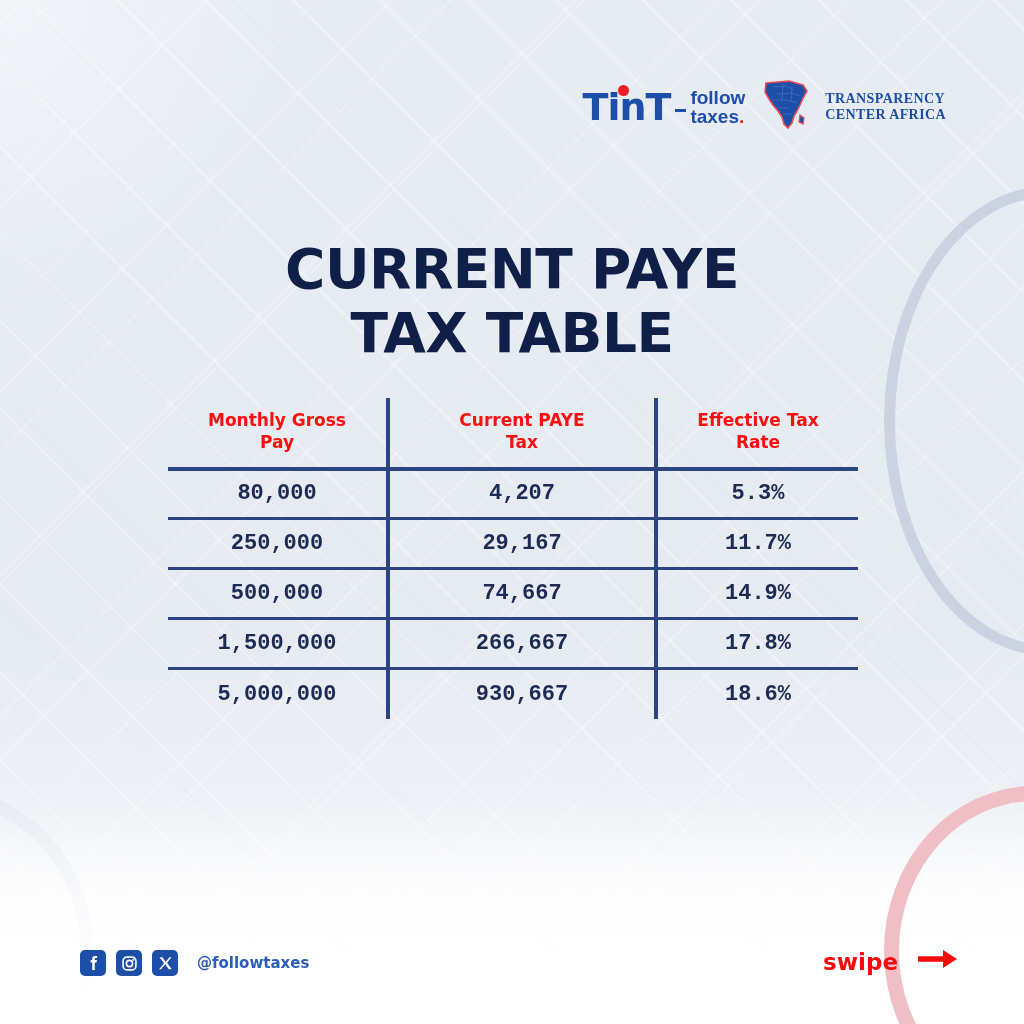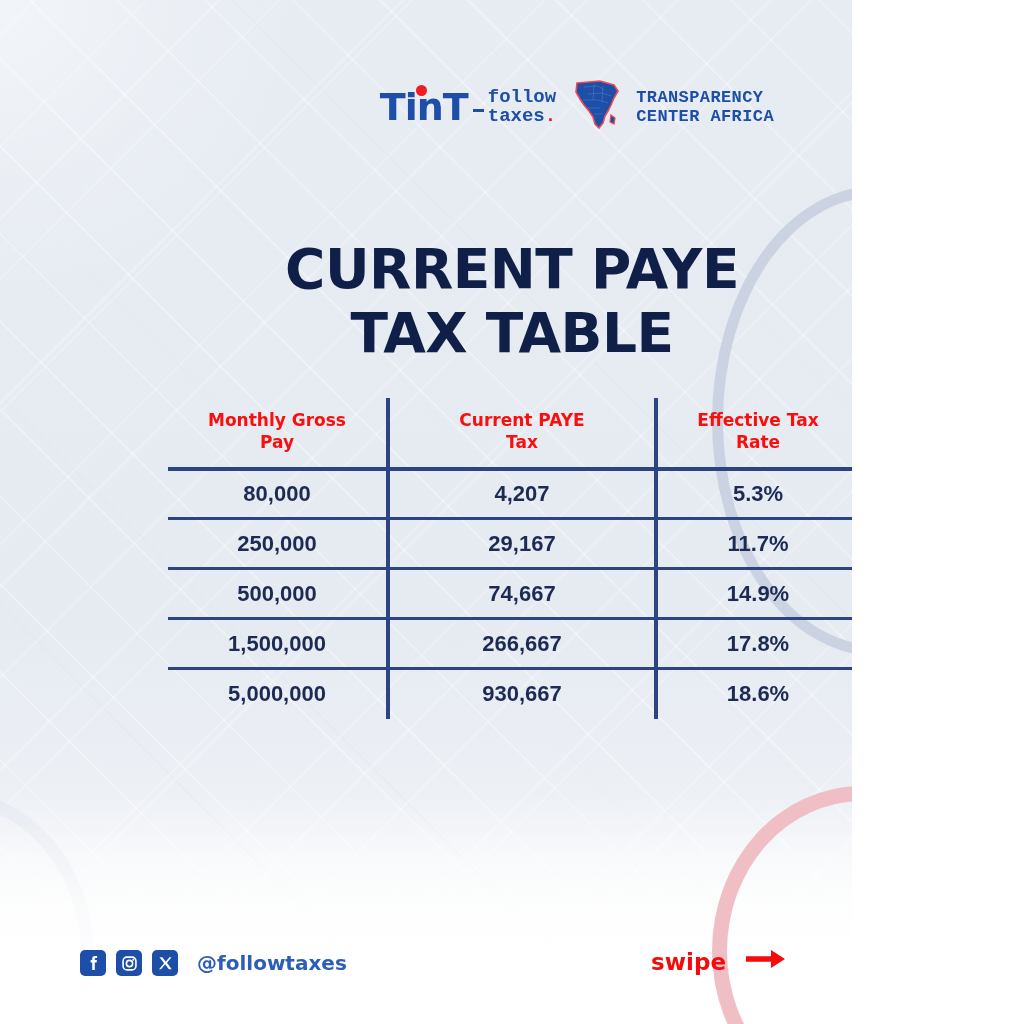--- a/index.html
+++ b/index.html
@@ -5,21 +5,21 @@
 <style>
   html, body {
     margin: 0;
     padding: 0;
     background: #ffffff;
   }
   * { box-sizing: border-box; }
 
   .canvas {
     position: relative;
-    width: 852px;
+    width: 1024px;
     height: 1024px;
     overflow: hidden;
     background: #bef264;
     font-family: "Liberation Sans", sans-serif;
   }
 
   
   .bg-base {
     position: absolute;
     inset: 0;
@@ -128,39 +128,39 @@
     background: #1d4ea8;
     margin: 6px 1px 0 2px;
   }
   .tint-stack {
     display: flex;
     flex-direction: column;
     line-height: 1.02;
     font-size: 19px;
     font-weight: 700;
     color: #1d4ea8;
-    font-family: Liberation Mono, monospace;
+    font-family: Liberation Sans, sans-serif;
   }
   .tint-stack .ln2 { display: flex; align-items: flex-start; }
   .tint-period { color: #ee1c23; }
 
   .tca-logo {
     display: flex;
     align-items: center;
     gap: 8px;
   }
   .tca-text {
     display: flex;
     flex-direction: column;
     line-height: 1.14;
-    font-size: 17px;
+    font-size: 14px;
     font-weight: 700;
     letter-spacing: .4px;
     color: #1d4ea8;
-    font-family: Liberation Mono, monospace;
+    font-family: Liberation Serif, serif;
   }
 
   
   .title {
     position: absolute;
     top: 238px;
     left: 0;
     width: 1024px;
     text-align: center;
     color: #0f1f47;
@@ -203,21 +203,21 @@
     border-left: 4px solid #2c4480;
   }
   .tbl td {
     color: #1d2a53;
     font-size: 22px;
     font-weight: 600;
     text-align: center;
     height: 50px;
     padding: 0 4px;
     border-bottom: 3px solid #2c4480;
-    font-family: Liberation Sans, sans-serif;
+    font-family: Liberation Mono, monospace;
   }
   .tbl tr:last-child td {
     border-bottom: none;
   }
   
   .tbl td:first-child { position: relative; }
 
   
   .footer-social {
     position: absolute;
@@ -231,21 +231,21 @@
     width: 26px; height: 26px;
     border-radius: 5px;
     background: #1d4ea8;
     display: flex;
     align-items: center;
     justify-content: center;
   }
   .handle {
     margin-left: 9px;
     color: #2b5eb8;
-    font-size: 20px;
+    font-size: 15px;
     font-weight: 600;
     font-family: "DejaVu Sans", sans-serif;
   }
   .swipe {
     position: absolute;
     right: 64px;
     bottom: 49px;
     display: flex;
     align-items: center;
     gap: 18px;

